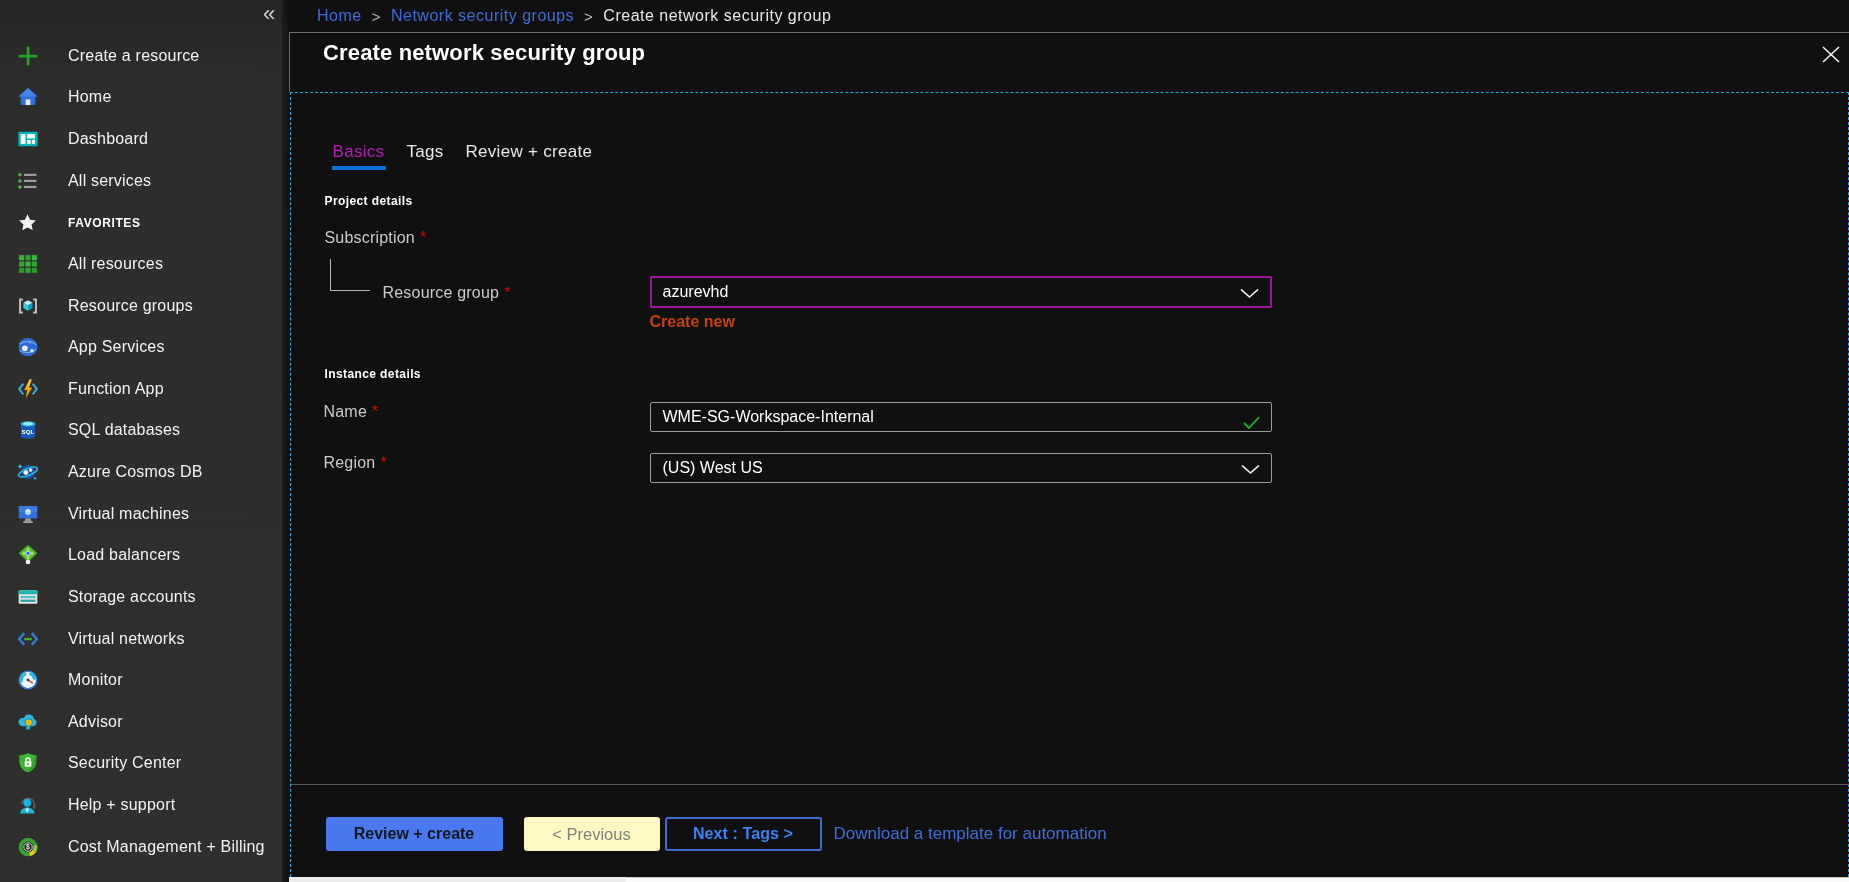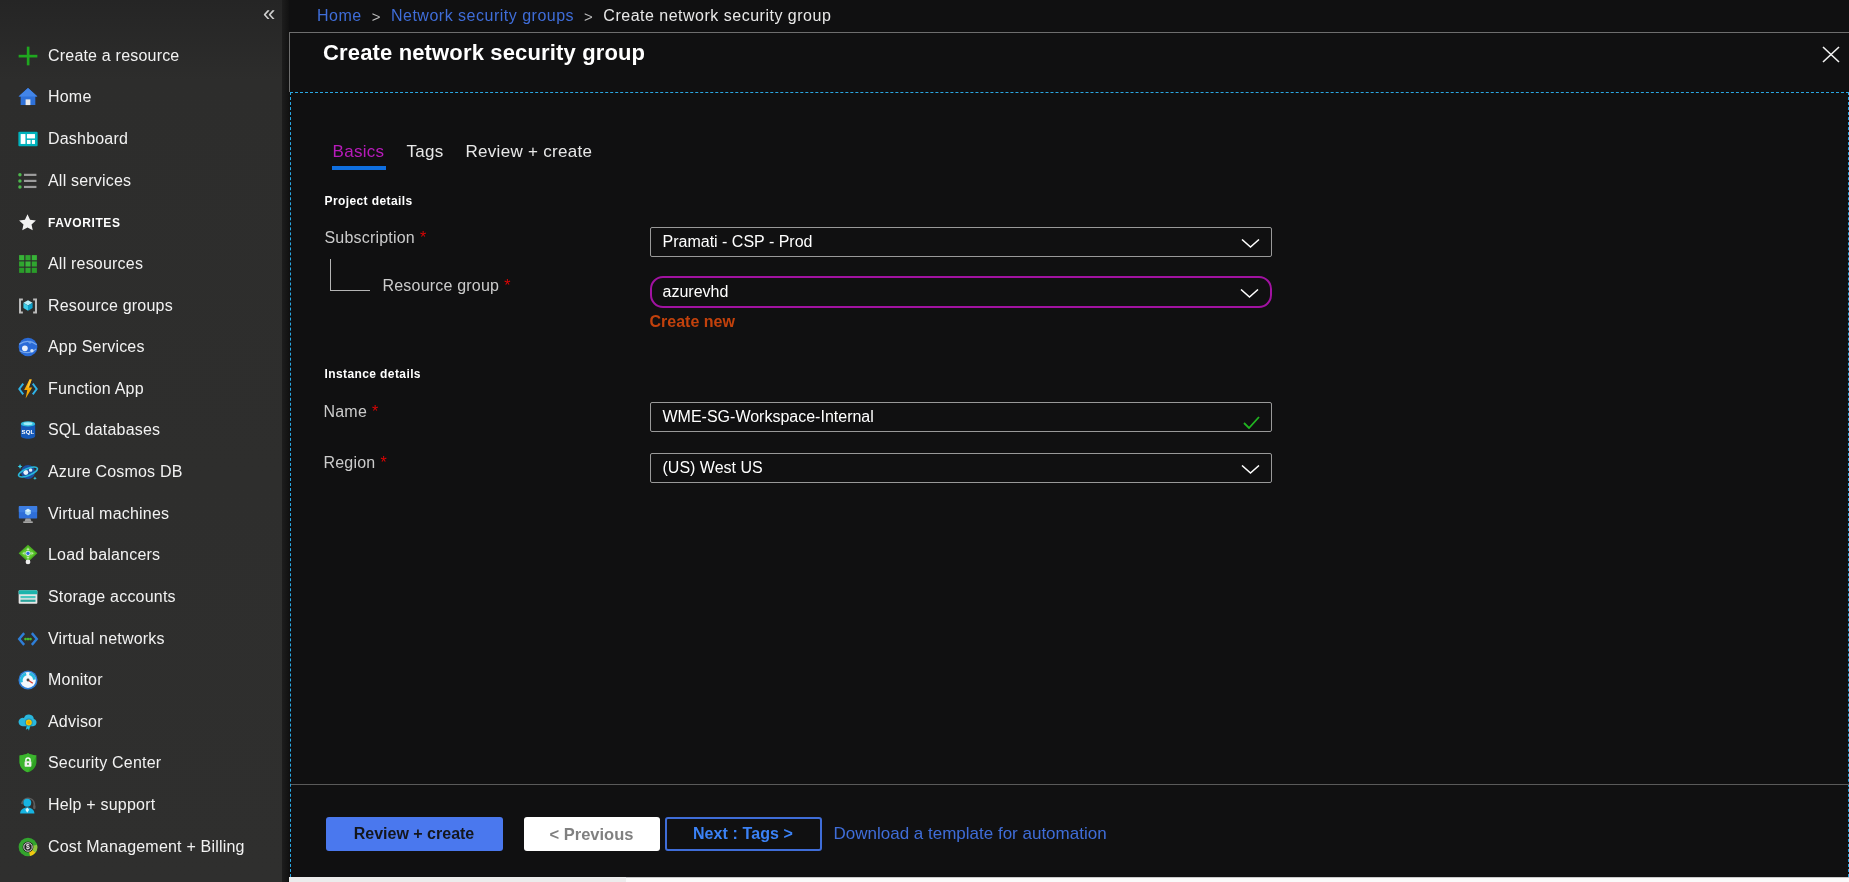--- a/index.html
+++ b/index.html
@@ -8,21 +8,21 @@
 #stage { position:absolute; left:0; top:0; width:1849px; height:882px; }
 
 
 #sidebar { position:absolute; left:0; top:0; width:282px; height:882px;
   background:linear-gradient(180deg,#252525 0px,#2d2d2c 80px,#2f2f2e 100%); }
 #sbedge { position:absolute; left:282px; top:0; width:7px; height:882px;
   background:linear-gradient(90deg,#1d1d1d,#121212); }
 #collapse { position:absolute; left:263px; top:1px; color:#cfcfcf; font-size:22px; }
 #nav { position:absolute; left:0; top:35px; width:282px; }
 .ni { height:41.63px; display:flex; align-items:center; padding-left:17px;
-  color:#f2f2f2; font-size:16px; letter-spacing:0.2px; white-space:nowrap; }
+  color:#f2f2f2; font-size:16px; letter-spacing:0.2px; white-space:nowrap;gap:20px; }
 .ni svg { width:22px; height:22px; margin-right:9px; flex:none; }
 .fav { font-size:12px; font-weight:bold; letter-spacing:0.6px; color:#ffffff; }
 .fav span { margin-top:1px; }
 .fav svg { margin-right:10px; }
 
 
 #main { position:absolute; left:289px; top:0; width:1560px; height:882px; background:#101011; }
 #crumbs { position:absolute; left:28px; top:0; height:32px; display:flex; align-items:center;
   font-size:16px; letter-spacing:0.5px; color:#c8c8c8; }
 #crumbs a { color:#3f6dd8; text-decoration:none; }
@@ -42,35 +42,35 @@
 #tabs .active { color:#b81bbb; position:relative; }
 #tabs .active::after { content:""; position:absolute; left:-1px; right:-2px; top:24px; height:4px; background:#0f6fe0; }
 
 .h2 { position:absolute; left:34px; font-size:12px; letter-spacing:0.4px; font-weight:bold; color:#fff; }
 .lbl { position:absolute; font-size:16px; letter-spacing:0.2px; color:#cbcbcb; }
 .req { color:#dc0404; margin-left:5px; }
 .field { position:absolute; left:359px; width:622px; height:30px; background:#101011;
   border:1px solid #999999; border-radius:2px; color:#fff; font-size:16px;
   display:flex; align-items:center; padding-left:12px; }
 .chev { position:absolute; right:11px; top:11px; }
-.fieldm { border:2px solid #a112a1; border-radius:13px; padding-left:11px; height:32px; }
+.fieldm { border:2px solid #a112a1; border-radius:1px; padding-left:11px; height:32px; }
 #createnew { position:absolute; left:359px; top:220px; font-size:16px; font-weight:bold; color:#c2410c;text-align:right; }
 
 
 #conn { position:absolute; left:39px; top:166px; width:40px; height:32px;
   border-left:1px solid #b5b5b5; border-bottom:1px solid #b5b5b5; }
 
 
 #footline { position:absolute; left:0; top:691px; width:1559px; height:1px; background:#5a5a5a; }
 #btns { position:absolute; left:35px; top:724px; height:34px; display:flex; }
 .btn { height:34px; display:flex; align-items:center; justify-content:center;
   font-size:16px; border-radius:3px; }
 #b1 { width:177px; background:#4a78ee; color:#14161c; font-weight:bold; }
 #b3 { letter-spacing:0.1px; }
-#b2 { width:136px; background:#ffffff; color:#808080; margin-left:21px; font-size:16.5px; font-weight:bold; }
+#b2 { width:136px; background:#fef9c3; color:#808080; margin-left:21px; font-size:16.5px; font-weight:normal; }
 #b3 { width:157px; background:transparent; border:2px solid #3f6dd8; color:#3b82f6; font-weight:bold; margin-left:5px; }
 #dl { margin-left:12px; align-self:center; color:#3f6dd8; font-size:17px; }
 
 #bstrip { position:absolute; left:289px; top:877px; width:1560px; height:5px; background:#ececec; }
 #bstrip2 { position:absolute; left:626px; top:877px; width:1223px; height:5px; background:#fafafa; border-top:1px solid #c8c8c8; }
 </style>
 </head>
 <body>
 <div id="stage">
   <div id="sidebar">
@@ -294,27 +294,22 @@
         </svg>
     </div>
     <div id="panel">
       <div id="tabs">
         <div class="tab active">Basics</div>
         <div class="tab">Tags</div>
         <div class="tab">Review + create</div>
       </div>
       <div class="h2" style="top:101px">Project details</div>
       <div class="lbl" style="left:34px; top:136px">Subscription<span class="req">*</span></div>
-      <div class="field" style="top:134px">Pramati - CSP - Prod
-        <svg class="chev" width="19" height="9" viewBox="0 0 19 9">
-            <path d="M1 0.5 L9.5 8 L18 0.5" stroke="#fff" stroke-width="1.5" fill="none"></path>
-          </svg>
-      </div>
       <div id="conn"></div>
-      <div class="lbl" style="left:92px; top:184px">Resource group<span class="req">*</span></div>
+      <div class="lbl" style="left:92px; top:191px">Resource group<span class="req">*</span></div>
       <div class="field fieldm" style="top:183px">azurevhd
         <svg class="chev" width="19" height="9" viewBox="0 0 19 9">
             <path d="M1 0.5 L9.5 8 L18 0.5" stroke="#fff" stroke-width="1.5" fill="none"></path>
           </svg>
       </div>
       <div id="createnew">Create new</div>
       <div class="h2" style="top:274px">Instance details</div>
       <div class="lbl" style="left:33px; top:310px">Name<span class="req">*</span></div>
       <div class="field" style="top:308.5px">WME-SG-Workspace-Internal
         <svg class="chev" style="top:13px" width="17" height="13" viewBox="0 0 17 13">

